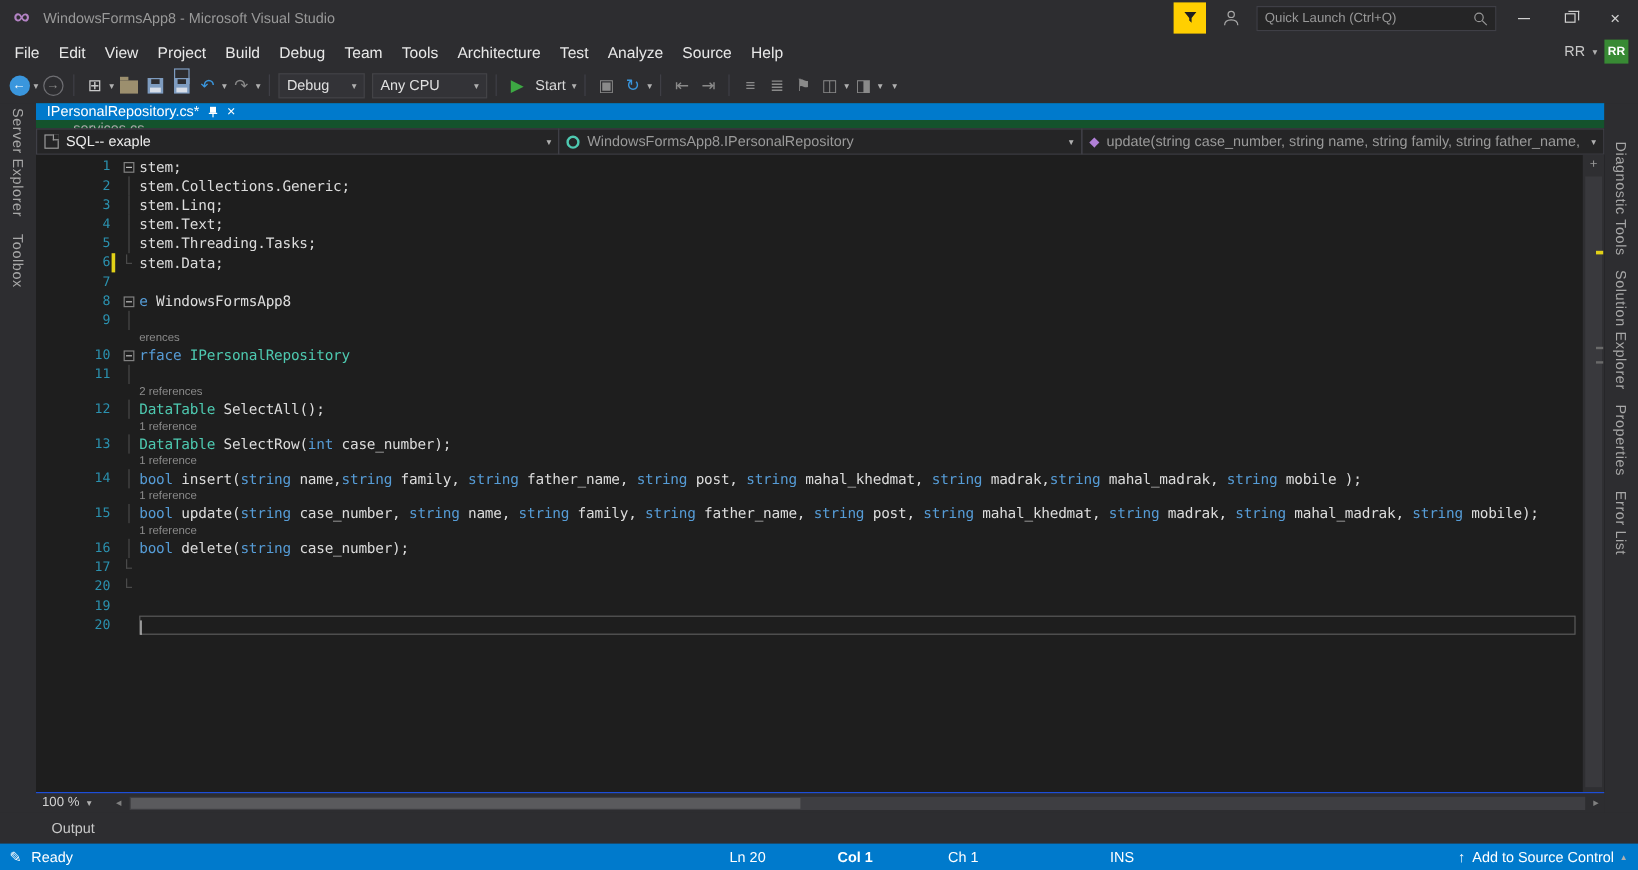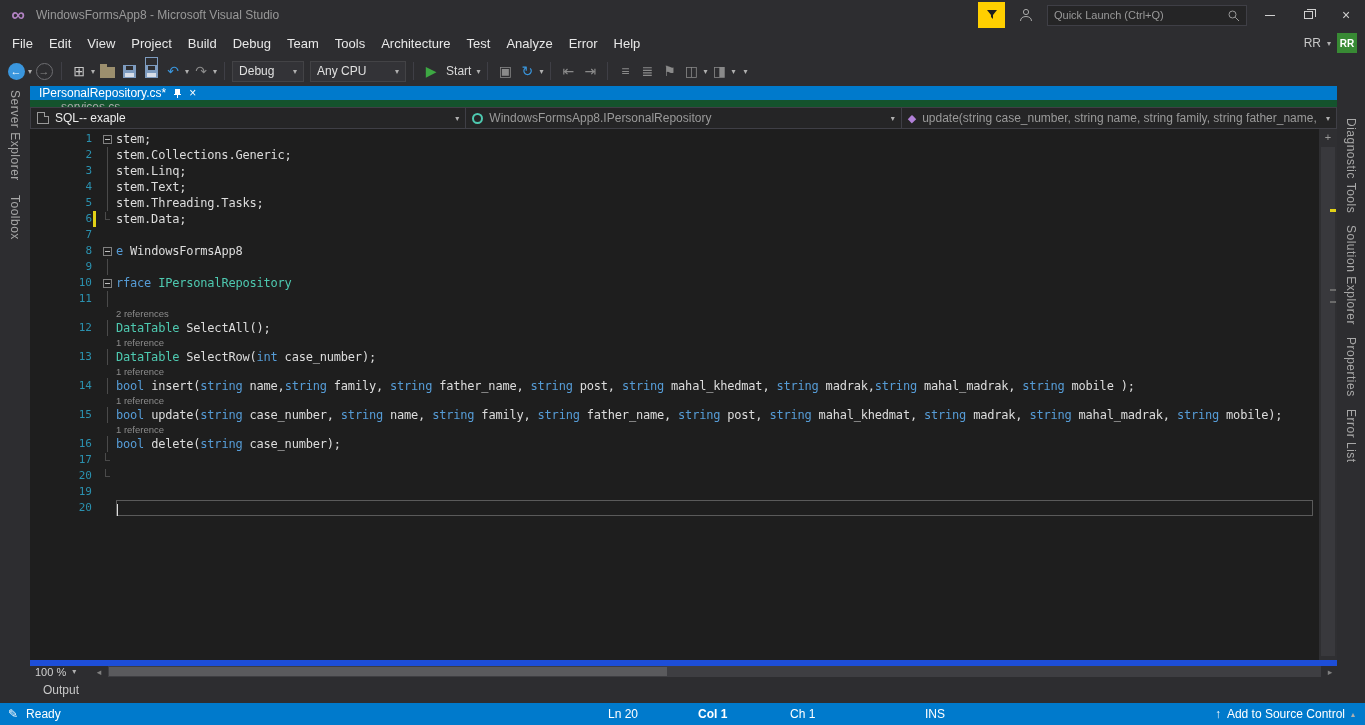--- a/index.html
+++ b/index.html
@@ -93,21 +93,21 @@
   .lensgap { width:86px; flex:none; }
   .lenstext { font-size:9.5px; color:#8C8C8C; }
   
   .vscroll { position:absolute; right:0; top:0; bottom:0; width:18px; background:#2F2F32; }
   .vscroll .vsplit { height:16px; display:flex; align-items:center; justify-content:center; color:#9A9A9A; font-size:11px; }
   .vthumb { position:absolute; left:2px; right:2px; top:18px; bottom:4px; background:#39393D; }
   .vmark-yellow { position:absolute; right:1px; top:80px; width:6px; height:3px; background:#E2D117; }
   .vmark-gray1 { position:absolute; right:1px; top:160px; width:6px; height:2px; background:#6A6A6A; }
   .vmark-gray2 { position:absolute; right:1px; top:172px; width:6px; height:2px; background:#6A6A6A; }
   
-  .hscroll { height:17px; display:flex; align-items:center; background:#2D2D30; border-top:6px solid #1d4ed8; }
+  .hscroll { height:17px; display:flex; align-items:center; background:#2D2D30; border-top:1px solid #1d4ed8; }
   .zoom-combo { width:62px; height:15px; display:flex; align-items:center; gap:6px; padding:0 5px; font-size:11px; color:#D0D0D0; }
   .harrow { width:14px; text-align:center; color:#808080; font-size:9px; }
   .htrack { flex:1; height:11px; background:#3E3E42; position:relative; margin:0 2px; }
   .hthumb { position:absolute; left:1px; top:1px; bottom:1px; width:46%; background:#5A5A5D; }
   
   .output-strip { height:26px; background:#2D2D30; display:flex; align-items:center; padding-left:43px; font-size:12px; color:#C8C8C8; }
   
   .statusbar { height:22px; background:#007ACC; position:relative; color:#fff; font-size:12px; }
   .sb-left { position:absolute; left:8px; top:0; height:22px; display:flex; align-items:center; gap:8px; }
   .sb-field { position:absolute; top:0; height:22px; display:flex; align-items:center; }
@@ -158,21 +158,21 @@
     <span class="menu-item">Edit</span>
     <span class="menu-item">View</span>
     <span class="menu-item">Project</span>
     <span class="menu-item">Build</span>
     <span class="menu-item">Debug</span>
     <span class="menu-item">Team</span>
     <span class="menu-item">Tools</span>
     <span class="menu-item">Architecture</span>
     <span class="menu-item">Test</span>
     <span class="menu-item">Analyze</span>
-    <span class="menu-item">Error</span>
+    <span class="menu-item">Source</span>
     <span class="menu-item">Help</span>
     <div class="menu-right">
       <span class="acct">RR</span>
       <span class="caret">▾</span>
       <span class="avatar">RR</span>
     </div>
   </div>
 
   <div class="toolbar">
     <span class="tbi">
@@ -356,20 +356,24 @@
               <span class="lcode"><span class="tok-kw">e</span><span class="tok-pl"> WindowsFormsApp8</span></span>
             </div>
             <div class="lrow">
               <span class="lnum">9</span>
               <span class="lchange"></span>
               <span class="lfold">
                 <span class="fline"></span>
               </span>
               <span class="lcode"></span>
             </div>
+            <div class="lensrow">
+              <span class="lensgap"></span>
+              <span class="lenstext">erences</span>
+            </div>
             <div class="lrow">
               <span class="lnum">10</span>
               <span class="lchange"></span>
               <span class="lfold">
                 <span class="fbox">
                   <span class="fminus"></span>
                 </span>
               </span>
               <span class="lcode"><span class="tok-kw">rface</span><span class="tok-pl"> </span><span class="tok-ty">IPersonalRepository</span></span>
             </div>

